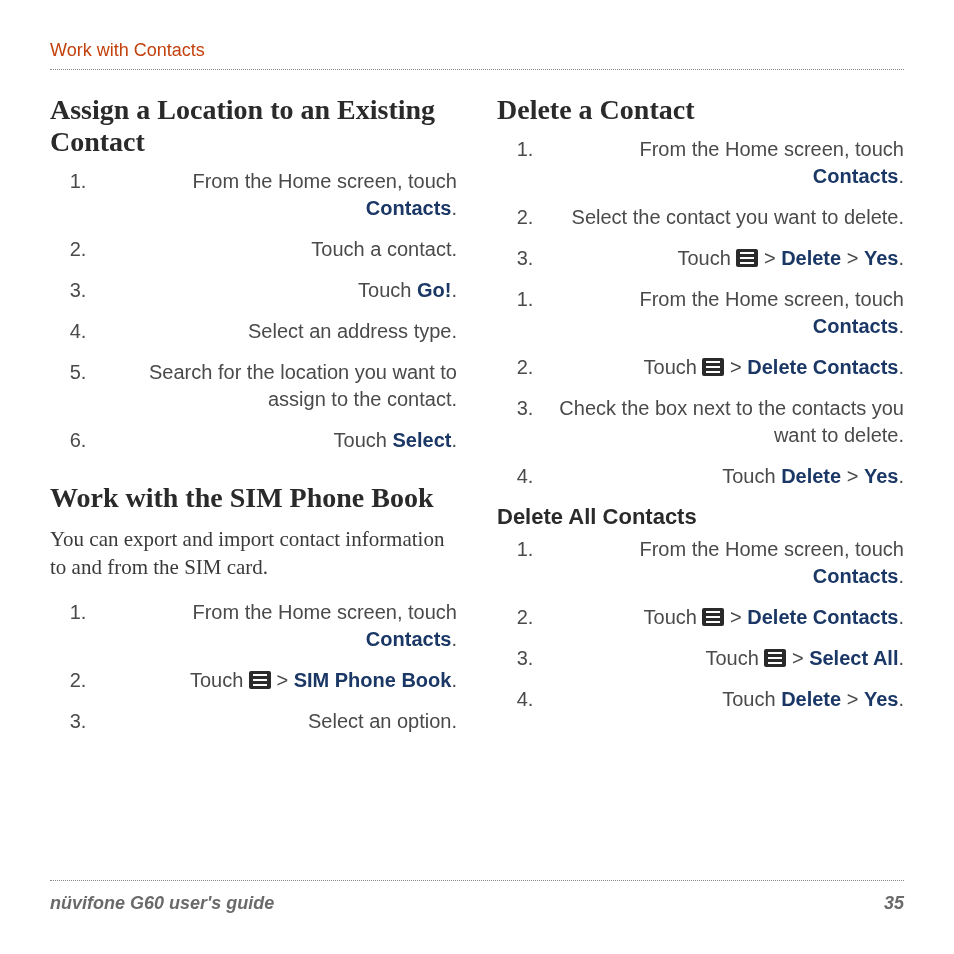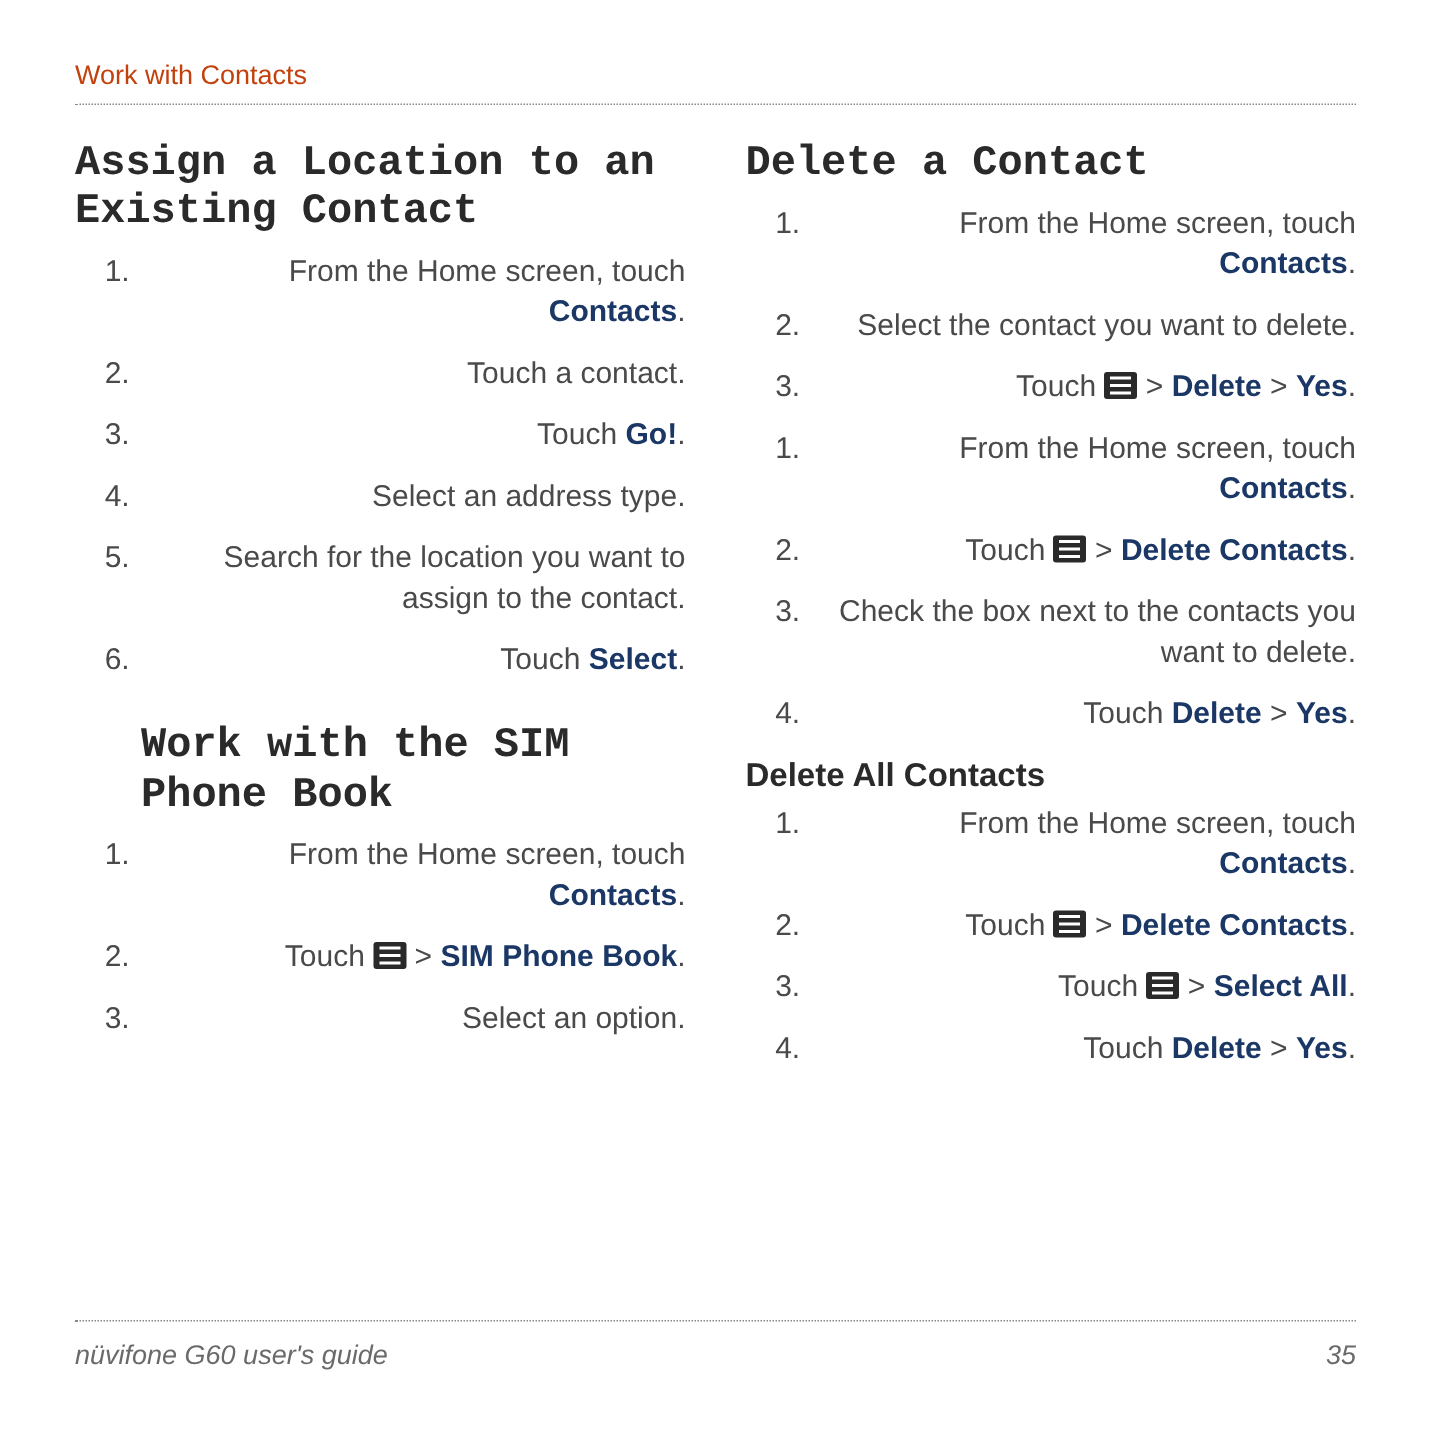--- a/index.html
+++ b/index.html
@@ -20,21 +20,21 @@
   }
   .columns {
     display: flex;
     gap: 40px;
   }
   .col {
     flex: 1;
     min-width: 0;
   }
   h2 {
-    font-family: Liberation Mono, monospace;
+    font-family: Liberation Serif, serif;
     font-weight: bold;
     font-size: 28px;
     color: #2a2a2a;
     line-height: 1.15;
     margin-bottom: 10px;
   }
   h3 {
     font-family: Arial, Helvetica, sans-serif;
     font-weight: bold;
     font-size: 22px;
@@ -75,33 +75,34 @@
     position: relative;
   }
   .menu-icon::before {
     content: "";
     position: absolute;
     left: 4px; right: 4px; top: 3px;
     height: 2px;
     background: #fff;
     box-shadow: 0 5px 0 #fff, 0 10px 0 #fff;
   }
-  .section-gap { margin-top: 28px; margin-left: 44px; }
+  .section-gap { margin-top: 28px; }
   .footer {
     position: absolute;
     bottom: 40px;
     left: 50px;
     right: 50px;
     display: flex;
     justify-content: space-between;
     font-style: italic;
     font-size: 18px;
     color: #6a6a6a;
     border-top: 1px dotted #888;
     padding-top: 12px;
+    font-weight: bold;
   }
 </style>
 </head>
 <body>
 
 <div class="header">
   <span>Work with Contacts</span>
 </div>
 
 <div class="columns">
@@ -118,20 +119,21 @@
         <span>Touch </span><span class="bold-link">Go!</span><span>.</span>
       </li>
       <li>Select an address type.</li>
       <li>Search for the location you want to assign to the contact.</li>
       <li>
         <span>Touch </span><span class="bold-link">Select</span><span>.</span>
       </li>
     </ol>
 
     <h2 class="section-gap">Work with the SIM Phone Book</h2>
+    <p class="intro">You can export and import contact information to and from the SIM card.</p>
     <ol>
       <li>
         <span>From the Home screen, touch </span><span class="bold-link">Contacts</span><span>.</span>
       </li>
       <li>
         <span>Touch </span><span class="menu-icon"></span><span> &gt; </span><span class="bold-link">SIM Phone Book</span><span>.</span>
       </li>
       <li>Select an option.</li>
     </ol>
 

